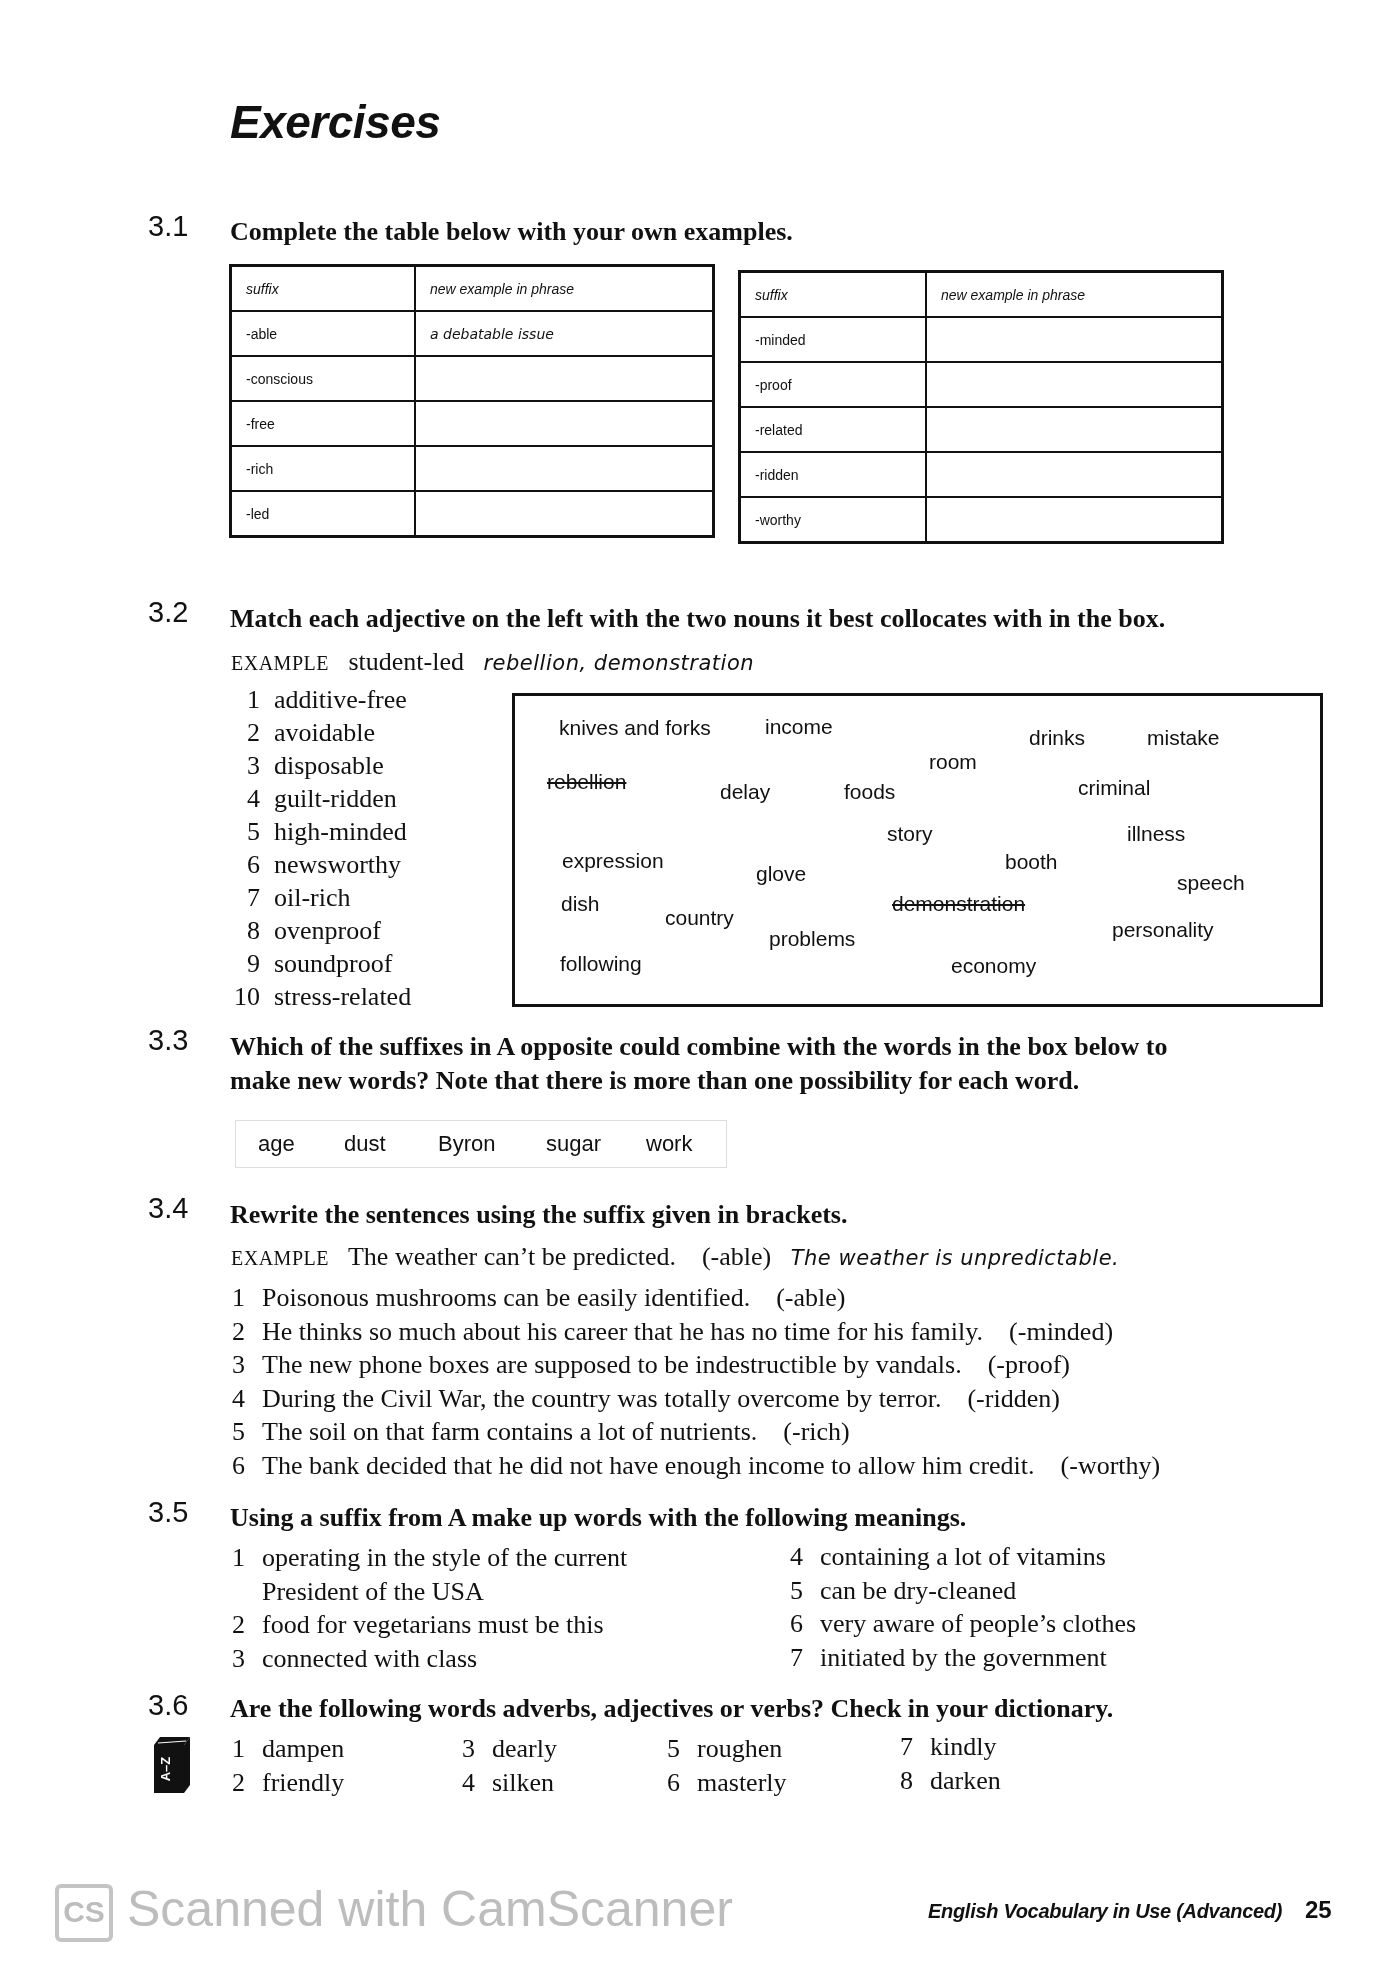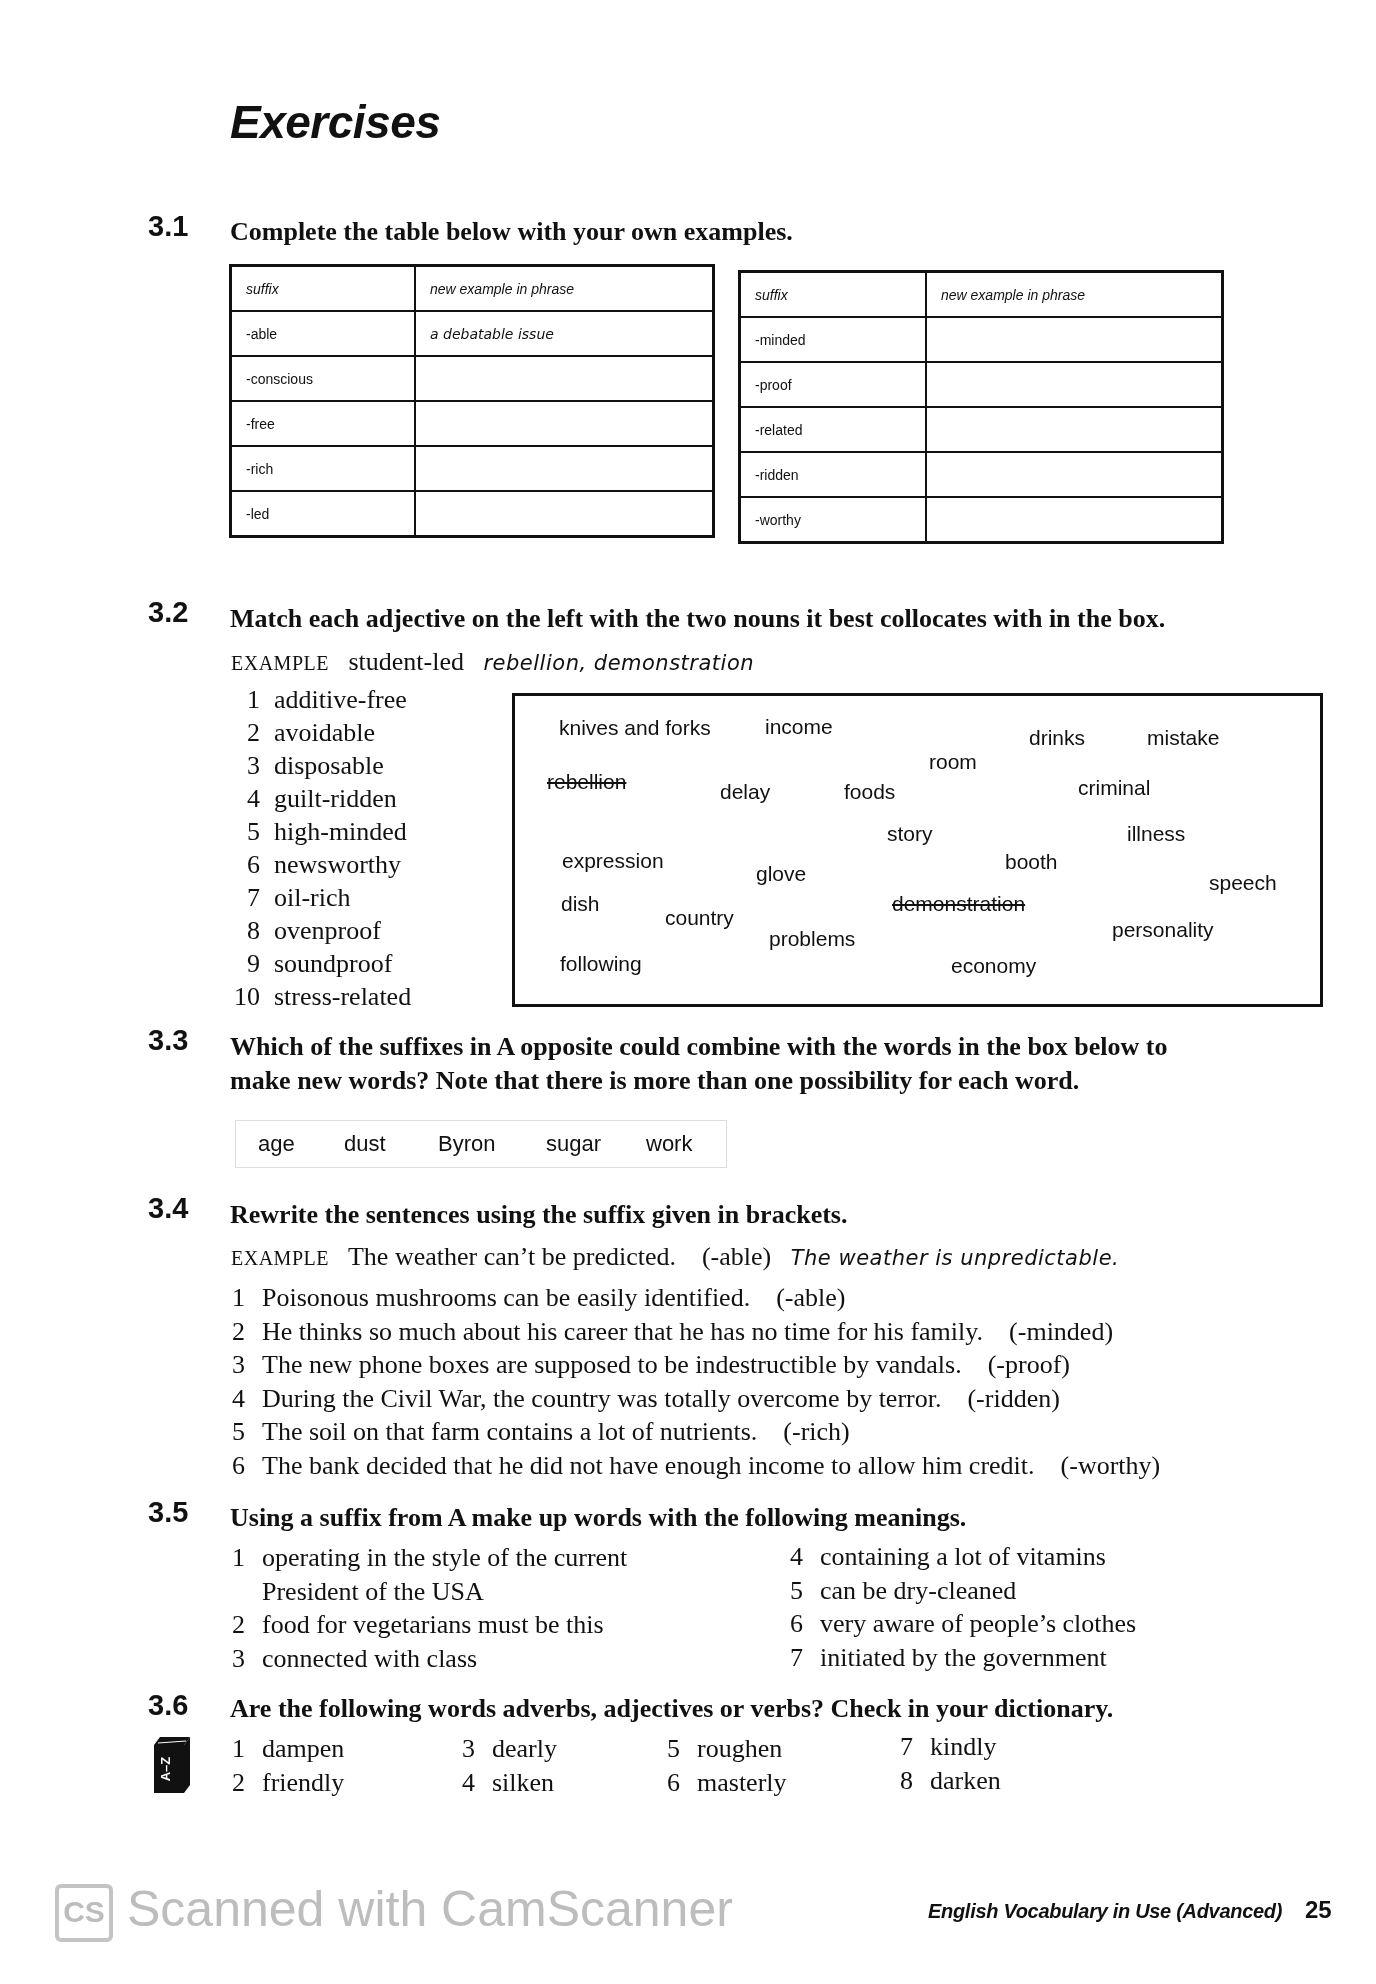--- a/index.html
+++ b/index.html
@@ -3,21 +3,21 @@
 <meta charset="utf-8">
 <style>
   html, body { margin:0; padding:0; background:#ffffff; }
   body { width:1376px; height:1984px; position:relative; overflow:hidden; color:#111; }
   .abs { position:absolute; }
   .serif { font-family:"Liberation Serif","DejaVu Serif",serif; }
   .sans { font-family:"Liberation Sans","DejaVu Sans",sans-serif; }
   .hand { font-family:"DejaVu Sans","Liberation Sans",sans-serif; font-style:italic; letter-spacing:0.5px; }
 
   .page-title { left:230px; top:95px; font-size:46px; font-weight:bold; font-style:italic; letter-spacing:-0.5px; }
-  .sec-num { left:148px; font-size:29px; font-weight:bold; }
+  .sec-num { left:148px; font-size:29px; font-weight:normal; }
   .sec-head { left:230px; font-size:26px; font-weight:bold; line-height:34px; }
   .example-label { font-size:20px; letter-spacing:0.5px;margin-top:48px; }
   .line { font-size:26px; line-height:34px; white-space:nowrap; }
 
   table.suffix { position:absolute; border-collapse:collapse; border:3px solid #111; }
   table.suffix td, table.suffix th { border:2px solid #111; height:43px; padding:0 0 0 14px; font-size:14px; text-align:left; font-weight:normal; font-family:"Liberation Sans","DejaVu Sans",sans-serif; }
   table.suffix th { font-style:italic; }
   table.suffix td.hand-cell { font-family:"DejaVu Sans",sans-serif; font-style:italic; }
 
   .nounbox { left:512px; top:693px; width:811px; height:314px; border:3px solid #111; box-sizing:border-box; }
@@ -130,21 +130,21 @@
   <span class="noun" style="left:414px; top:54px;">room</span>
   <span class="noun struck" style="left:32px; top:74px;">rebellion</span>
   <span class="noun" style="left:205px; top:84px;">delay</span>
   <span class="noun" style="left:329px; top:84px;">foods</span>
   <span class="noun" style="left:563px; top:80px;">criminal</span>
   <span class="noun" style="left:372px; top:126px;">story</span>
   <span class="noun" style="left:612px; top:126px;">illness</span>
   <span class="noun" style="left:47px; top:153px;">expression</span>
   <span class="noun" style="left:490px; top:154px;">booth</span>
   <span class="noun" style="left:241px; top:166px;">glove</span>
-  <span class="noun" style="left:694px; top:175px;">speech</span>
+  <span class="noun" style="left:662px; top:175px;">speech</span>
   <span class="noun" style="left:46px; top:196px;">dish</span>
   <span class="noun struck" style="left:377px; top:196px;">demonstration</span>
   <span class="noun" style="left:150px; top:210px;">country</span>
   <span class="noun" style="left:597px; top:222px;">personality</span>
   <span class="noun" style="left:254px; top:231px;">problems</span>
   <span class="noun" style="left:45px; top:256px;">following</span>
   <span class="noun" style="left:436px; top:258px;">economy</span>
 </div>
 
 <div class="abs sans sec-num" style="top:1024px">3.3</div>

